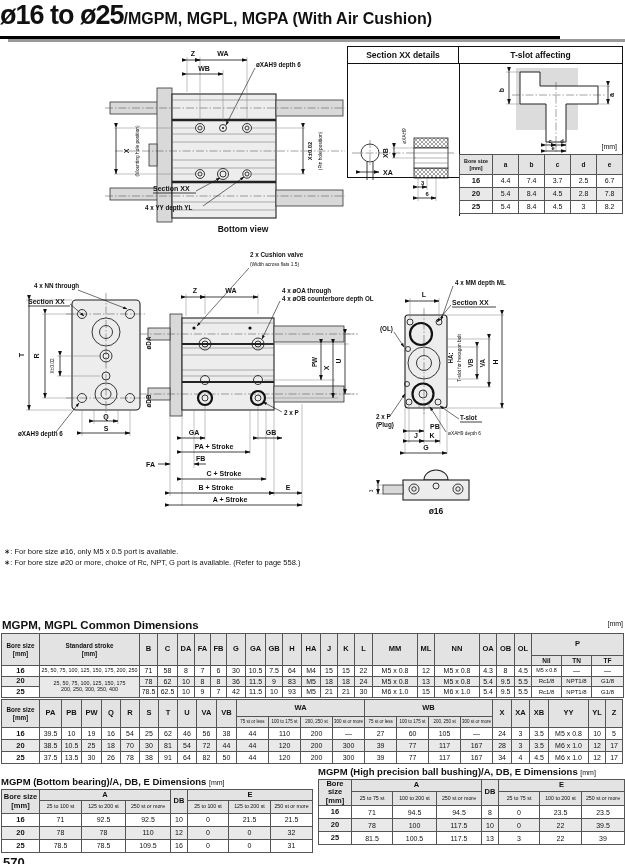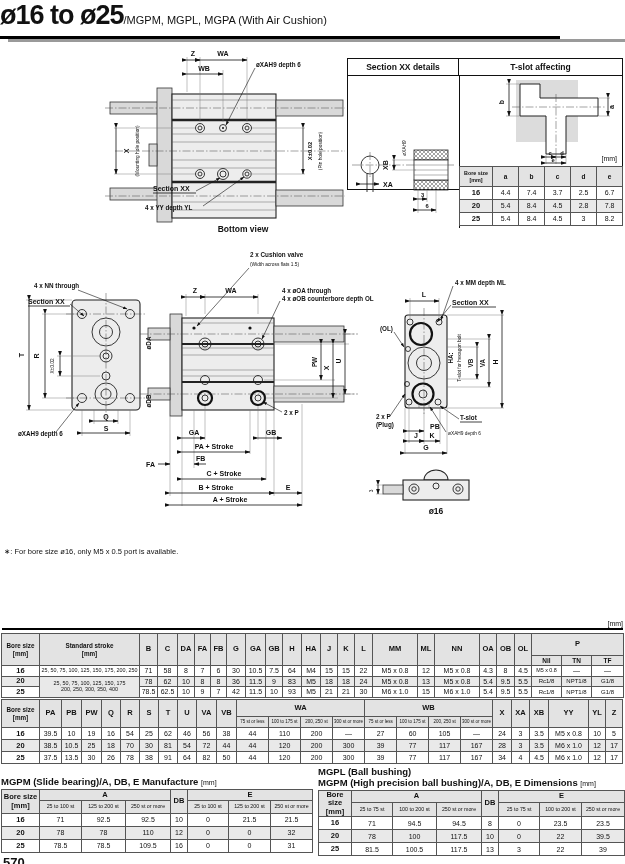--- a/index.html
+++ b/index.html
@@ -1,25 +1,25 @@
 <!DOCTYPE html>
 <html><head>
 <meta charset="utf-8">
 <style>
 *{margin:0;padding:0;box-sizing:border-box}
 html,body{background:#fff}
 body{width:625px;height:864px;position:relative;overflow:hidden;font-family:"Liberation Sans",sans-serif;color:#111}
 
 .hdr{position:absolute;left:0;top:2;width:625px;height:42px}
 .hdr .big{font-size:27px;font-weight:bold;letter-spacing:-1px}
-.hdr .suf{font-size:11px;font-weight:normal}
+.hdr .suf{font-size:16px;font-weight:bold}
 .hdr .uline{position:absolute;left:0;top:36px;width:560px;height:3px;background:#000}
 .hdr .uline2{position:absolute;left:8px;top:39px;width:617px;height:3px;background:#9a9a9a}
 
-.dbox{position:absolute;left:347px;top:58px;width:276px;height:132px;border:1.5px solid #111}
+.dbox{position:absolute;left:347px;top:46px;width:276px;height:132px;border:1.5px solid #111}
 .dbox .bh{display:flex;height:17px;border-bottom:1.2px solid #111}
 .dbox .bh div{font-size:8.5px;font-weight:bold;text-align:center;line-height:16px}
 .dbox .bh .c1{width:111px;border-right:1.2px solid #111}
 .dbox .bh .c2{flex:1}
 .dbox .vdiv{position:absolute;left:111px;top:17px;width:1.2px;height:152px;background:#111}
 .mmlab{position:absolute;font-size:7px}
 
 table.dim{border-collapse:collapse;table-layout:fixed;border:1.5px solid #222;background:#701a75}
 .dim th,.dim td{border:1px solid #555;text-align:center;vertical-align:middle;padding:0;white-space:pre-line;overflow:hidden}
 .dim th{background:#e3e3e3;font-size:7.5px;font-weight:bold;line-height:1.12}
@@ -425,24 +425,26 @@
     <circle cx="436" cy="238" r="3" class="ln"></circle>
     <path class="ex" d="M383,237 H376 M383,246 H376"></path>
     <line x1="378" y1="237" x2="378" y2="246" class="dm" marker-start="url(#arC)" marker-end="url(#arC)"></line>
   </g>
   <text x="373" y="243" class="t3" text-anchor="middle" transform="rotate(-90 373,243)">3</text>
   <text x="436" y="266" class="t4" text-anchor="middle">ø16</text>
 </svg>
 
 <div class="fnotes">
   <div>∗: For bore size ø16, only M5 x 0.5 port is available.</div>
+  <div>∗: For bore size ø20 or more, choice of Rc, NPT, G port is available. (Refer to page 558.)</div>
 </div>
 
 <div class="sec1">
   <span class="u">[mm]</span>
+  <span class="t">MGPM, MGPL Common Dimensions</span>
 </div>
 
 <table id="tbl1" class="dim">
   <colgroup>
       <col style="width:38px">
       <col style="width:100px">
       <col style="width:18px">
       <col style="width:20px">
       <col style="width:17px">
       <col style="width:16px">
@@ -722,21 +724,21 @@
         <td>4.5</td>
         <td>M6 x 1.0</td>
         <td>12</td>
         <td>17</td>
       </tr>
     </tbody>
   </table>
 
 <div class="bt-left">
   <div class="btitle">
-    <span>MGPM (Slide bearing)/A, DB, E Manufacture</span>
+    <span>MGPM (Bottom bearing)/A, DB, E Dimensions</span>
     <span class="u">[mm]</span>
   </div>
   <table class="dim abe">
     <colgroup>
         <col style="width:38px">
         <col style="width:42px">
         <col style="width:44px">
         <col style="width:45px">
         <col style="width:17px">
         <col style="width:41px">
@@ -789,21 +791,20 @@
           <td>16</td>
           <td>0</td>
           <td>0</td>
           <td>31</td>
         </tr>
       </tbody>
     </table>
 </div>
 
 <div class="bt-right">
-  <div class="btitle">MGPL (Ball bushing)</div>
   <div class="btitle">
     <span>MGPM (High precision ball bushing)/A, DB, E Dimensions</span>
     <span class="u">[mm]</span>
   </div>
   <table class="dim abe">
     <colgroup>
         <col style="width:33px">
         <col style="width:41px">
         <col style="width:44px">
         <col style="width:45px">

